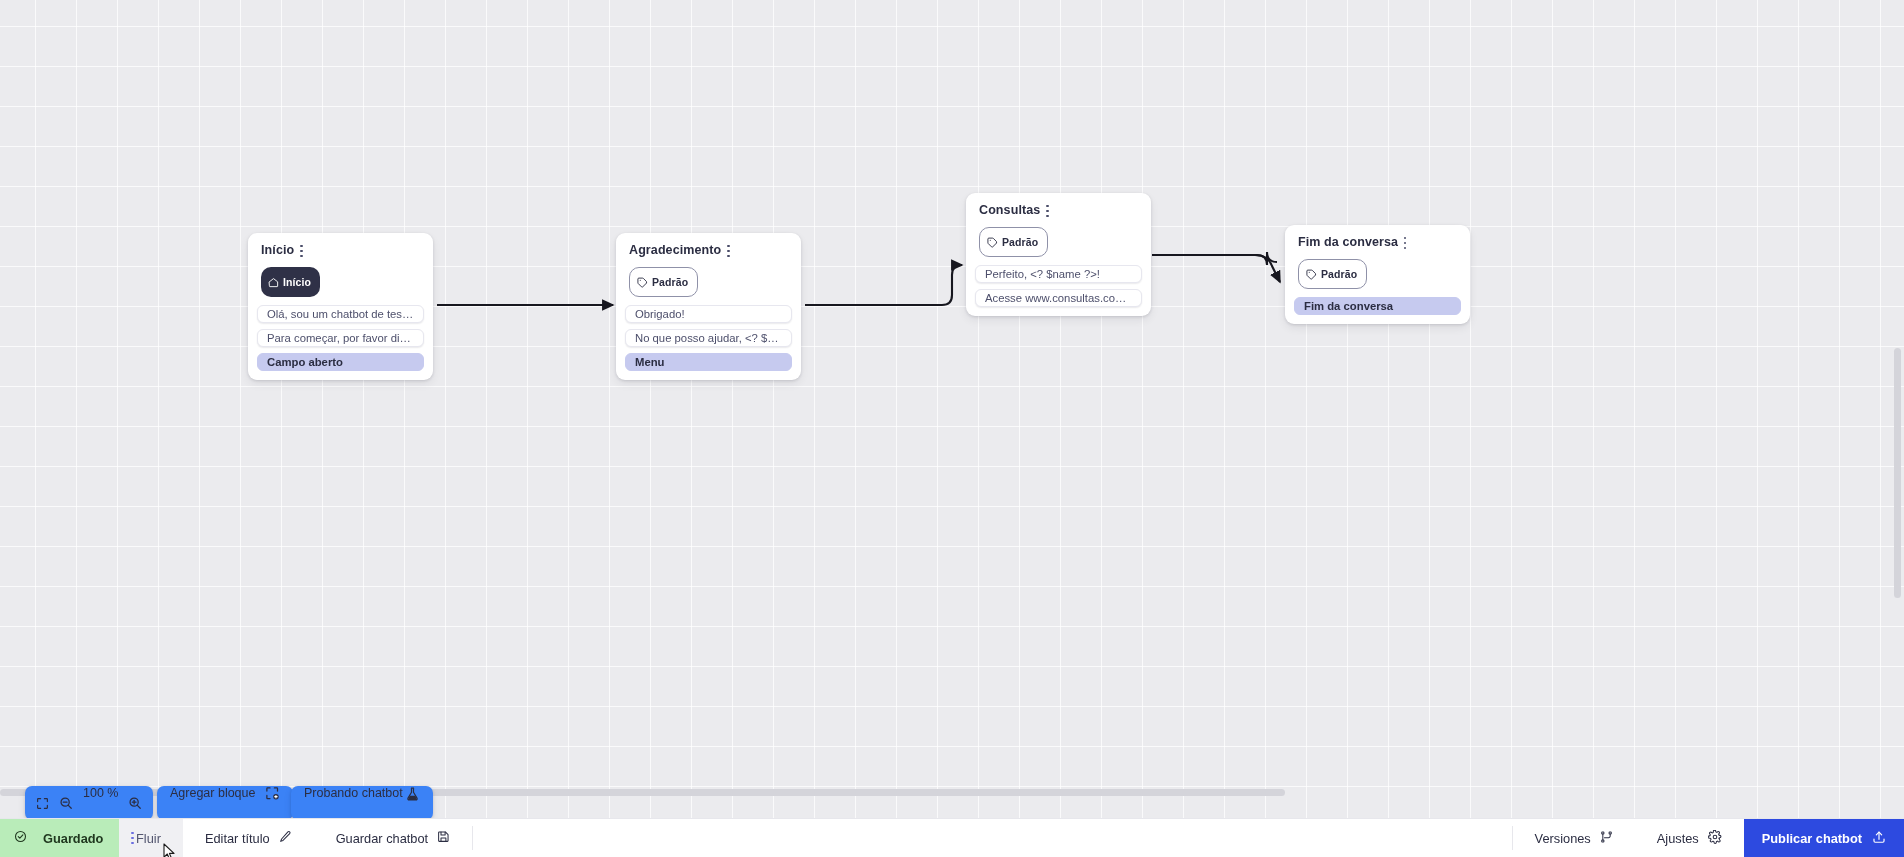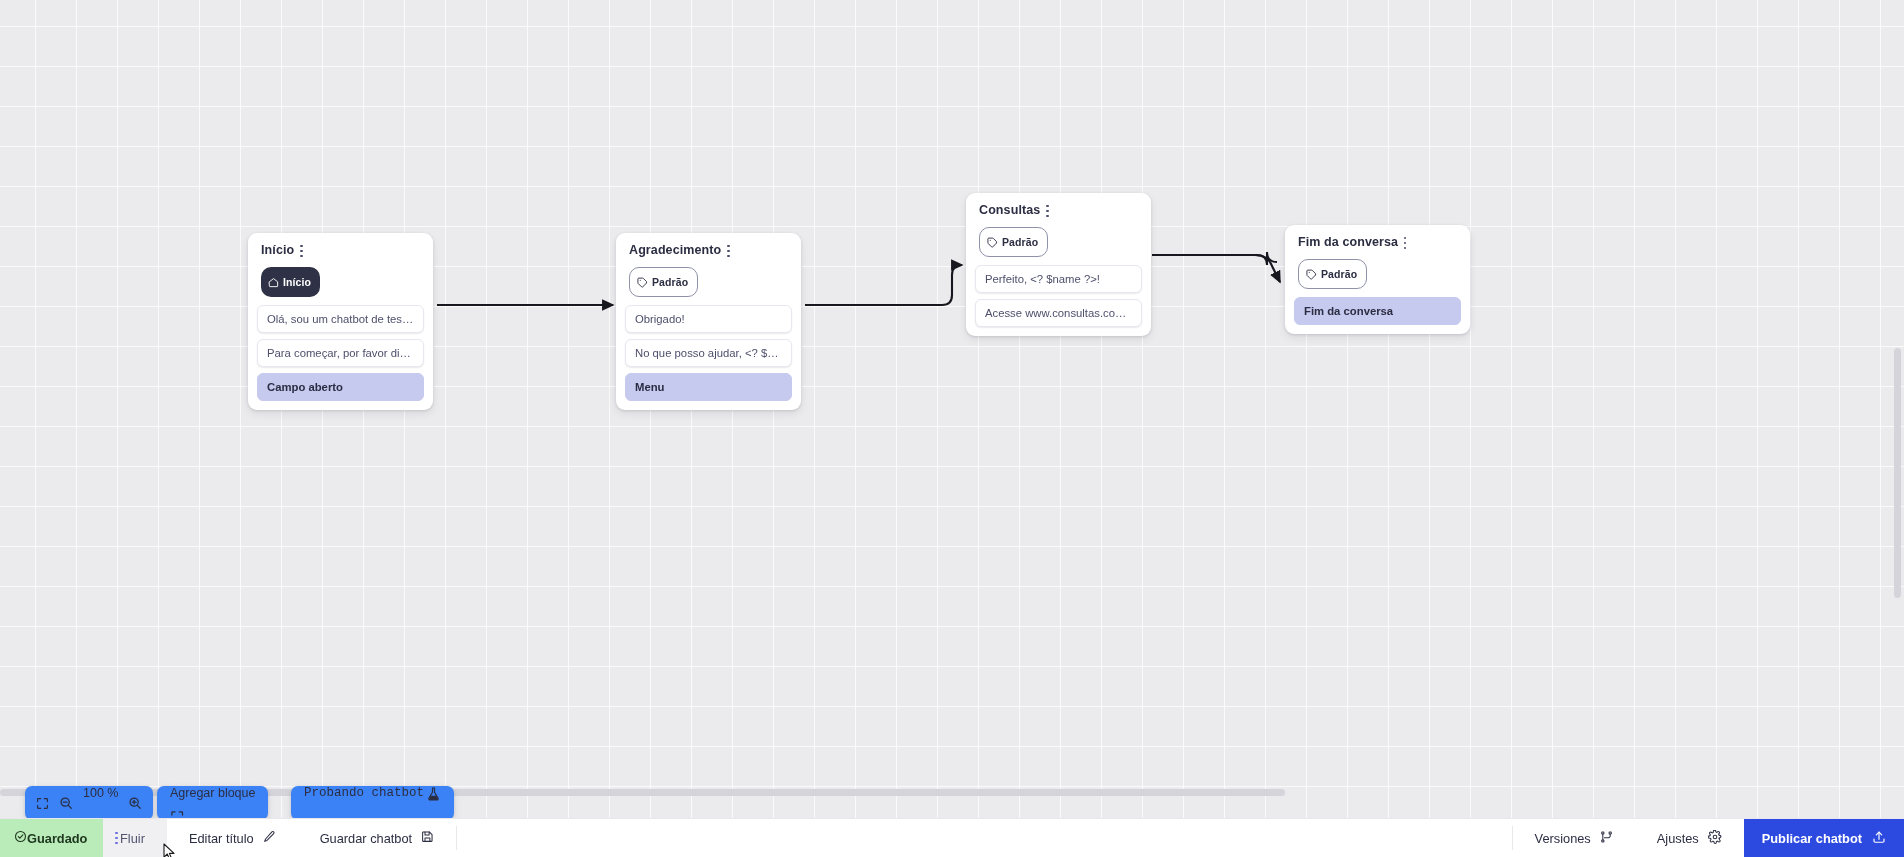--- a/index.html
+++ b/index.html
@@ -59,21 +59,21 @@
   }
   .badge.start { background: #2f3147; color: #ffffff; }
   .badge.default { background: #ffffff; color: #2b2d42; border: 1px solid #8f91a8; }
   .badge svg { display:block; }
 
   .rows { margin-top: 8px; display: flex; flex-direction: column; gap: 6px; }
   .row {
     background: #ffffff;
     border: 1px solid #e7e7ef;
     border-radius: 6px;
-    height: 28px;
+    height: 18px;
     display: flex; align-items: center;
     padding: 0 9px;
     font-size: 11.3px; color: #4d4f6b;
     white-space: nowrap; overflow: hidden; text-overflow: ellipsis;
     box-shadow: 0 1px 1.5px rgba(22,23,40,0.09);
   }
   .row.accent {
     background: #c6caef;
     border-color: #c6caef;
     color: #2b2d42;
@@ -86,22 +86,22 @@
   .floatbar {
     position: absolute;
     display: flex; 
     background: #3b82f6; border-radius: 7px;
     box-shadow: 0 1px 3px rgba(22,23,40,0.16), 0 3px 9px rgba(22,23,40,0.08);
     height: 34px;
   }
   #zoombar { left: 25px; bottom: 37px; padding: 0 11px; gap: 10px; }
   #zoombar .zi { display:flex; align-items:center; cursor:pointer; }
   #zoom-level { font-size: 12.5px; color: #2b2d42; font-weight: 400; }
-  #addblock { left: 157px; bottom: 37px; padding: 0 13px; gap: 10px; cursor:pointer;flex-direction:column;}
-  #testbot  { left: 291px; bottom: 37px; padding: 0 13px; gap: 2px; cursor:pointer;font-family:Liberation Mono, monospace;}
+  #addblock { left: 157px; bottom: 37px; padding: 0 13px; gap: 10px; cursor:pointer;}
+  #testbot  { left: 291px; bottom: 37px; padding: 0 13px; gap: 2px; cursor:pointer;}
   .fb-label { font-size: 12.5px; color: #2b2d42; }
 
   
   #hscroll {
     position: absolute; left: 0; bottom: 22px; height: 7px; width: 1285px;
     background: #d4d4da; border-radius: 4px;
   }
   #vscroll {
     position: absolute; right: 3px; top: 348px; width: 7px; height: 250px;
     background: #d4d4da; border-radius: 4px;
@@ -109,21 +109,21 @@
 
   
   #bottombar {
     position: absolute; left: 0; bottom: 0; width: 1904px; height: 39px;
     background: #ffffff;
     border-top: 1px solid #e7e7ec;
     display: flex; align-items: stretch;
     font-size: 12.8px; color: #2b2d42;
   }
   #saved-pill {
-    display:flex; align-items:center; gap:0;
+    display:flex; align-items:center; gap:16px;
     background: #b9ecb9; padding: 0 16px 0 14px; color:#20381f; font-weight:700;
   }
   #flow-tab {
     display:flex; align-items:center; gap:2px;
     background:#f0f0f3; padding: 0 22px 0 12px; color:#53566f;
     position: relative;
   }
   .bar-item { display:flex; align-items:center; gap:9px; padding: 0 22px; cursor:pointer; }
   .bar-sep { width:1px; background:#e7e7ec; margin: 7px 0; }
   #bar-right { margin-left:auto; display:flex; align-items:stretch; }

